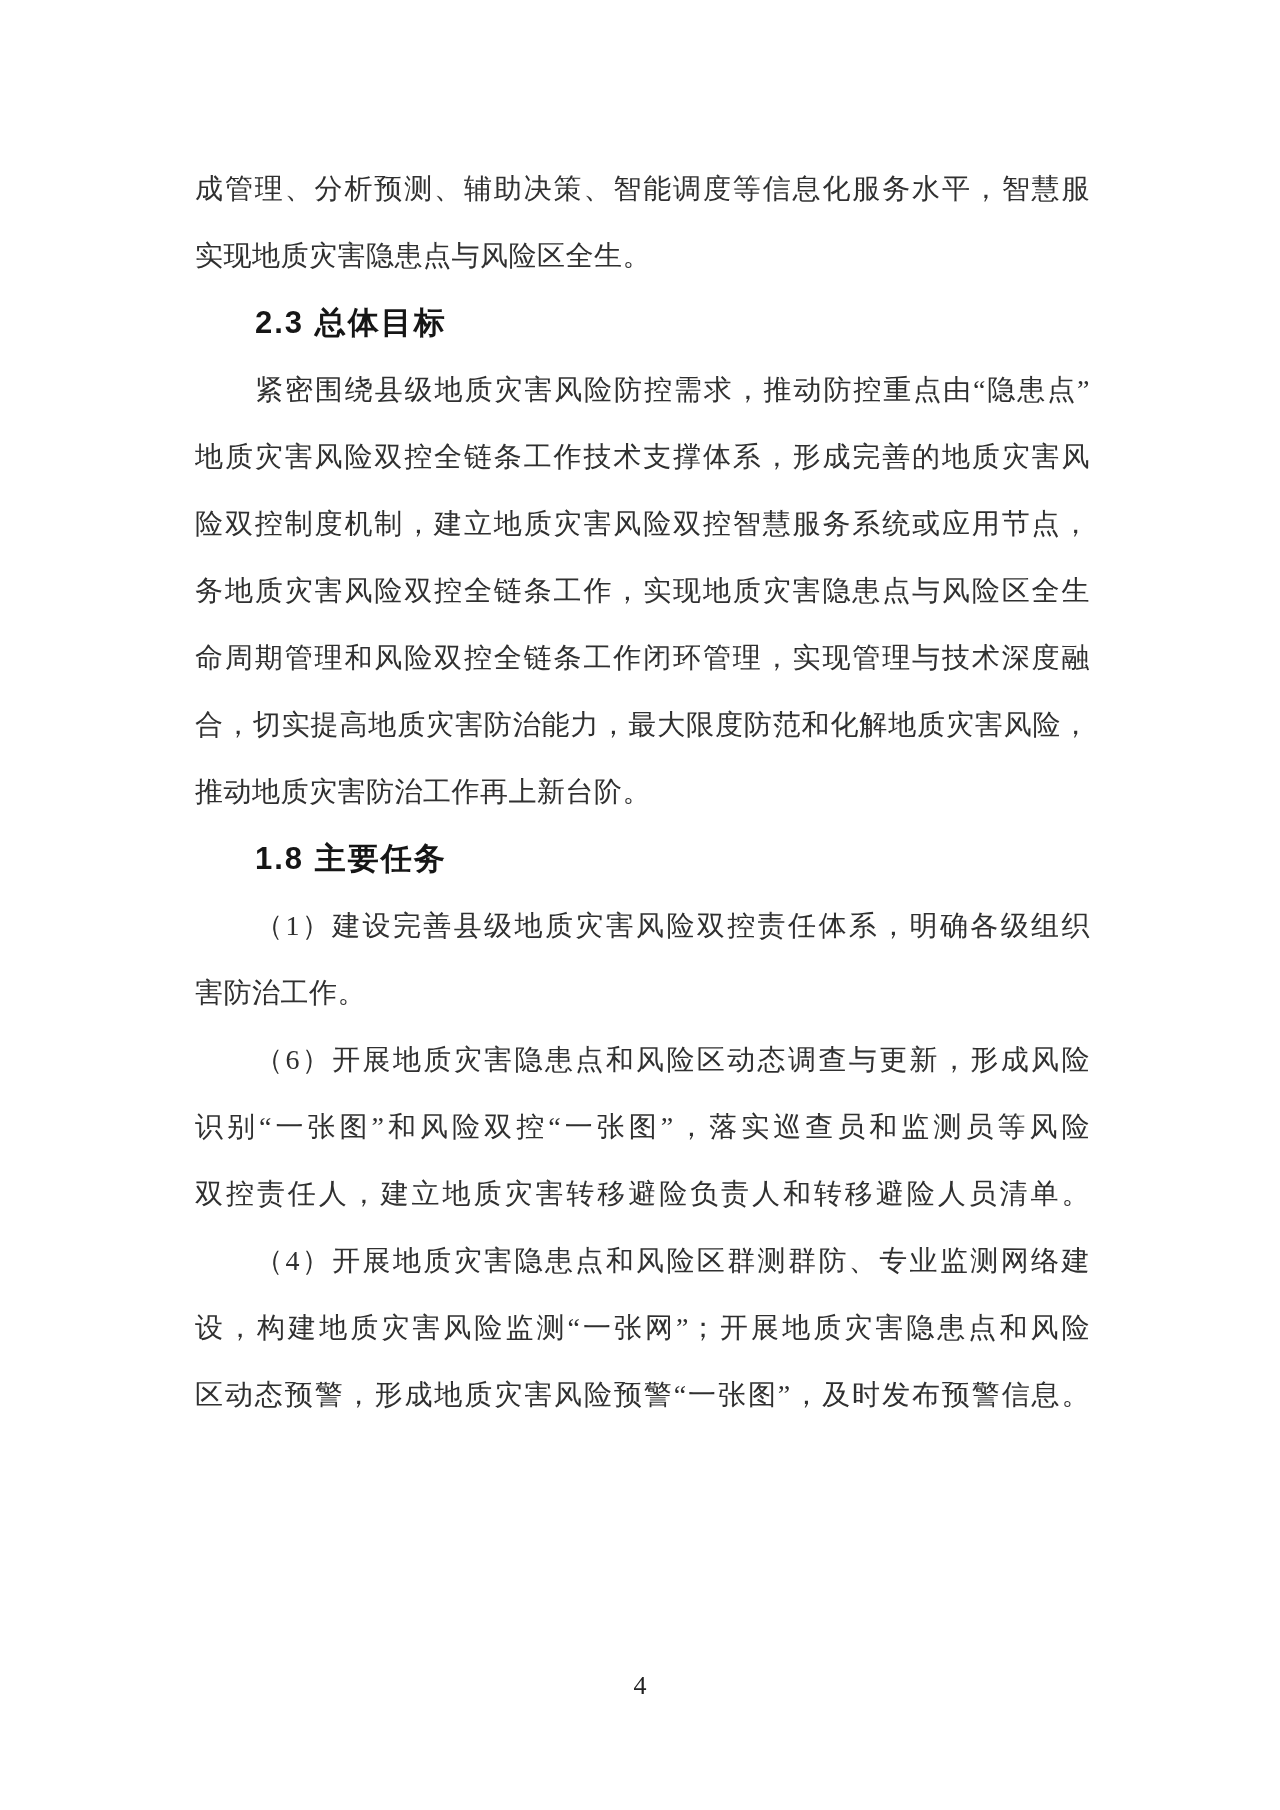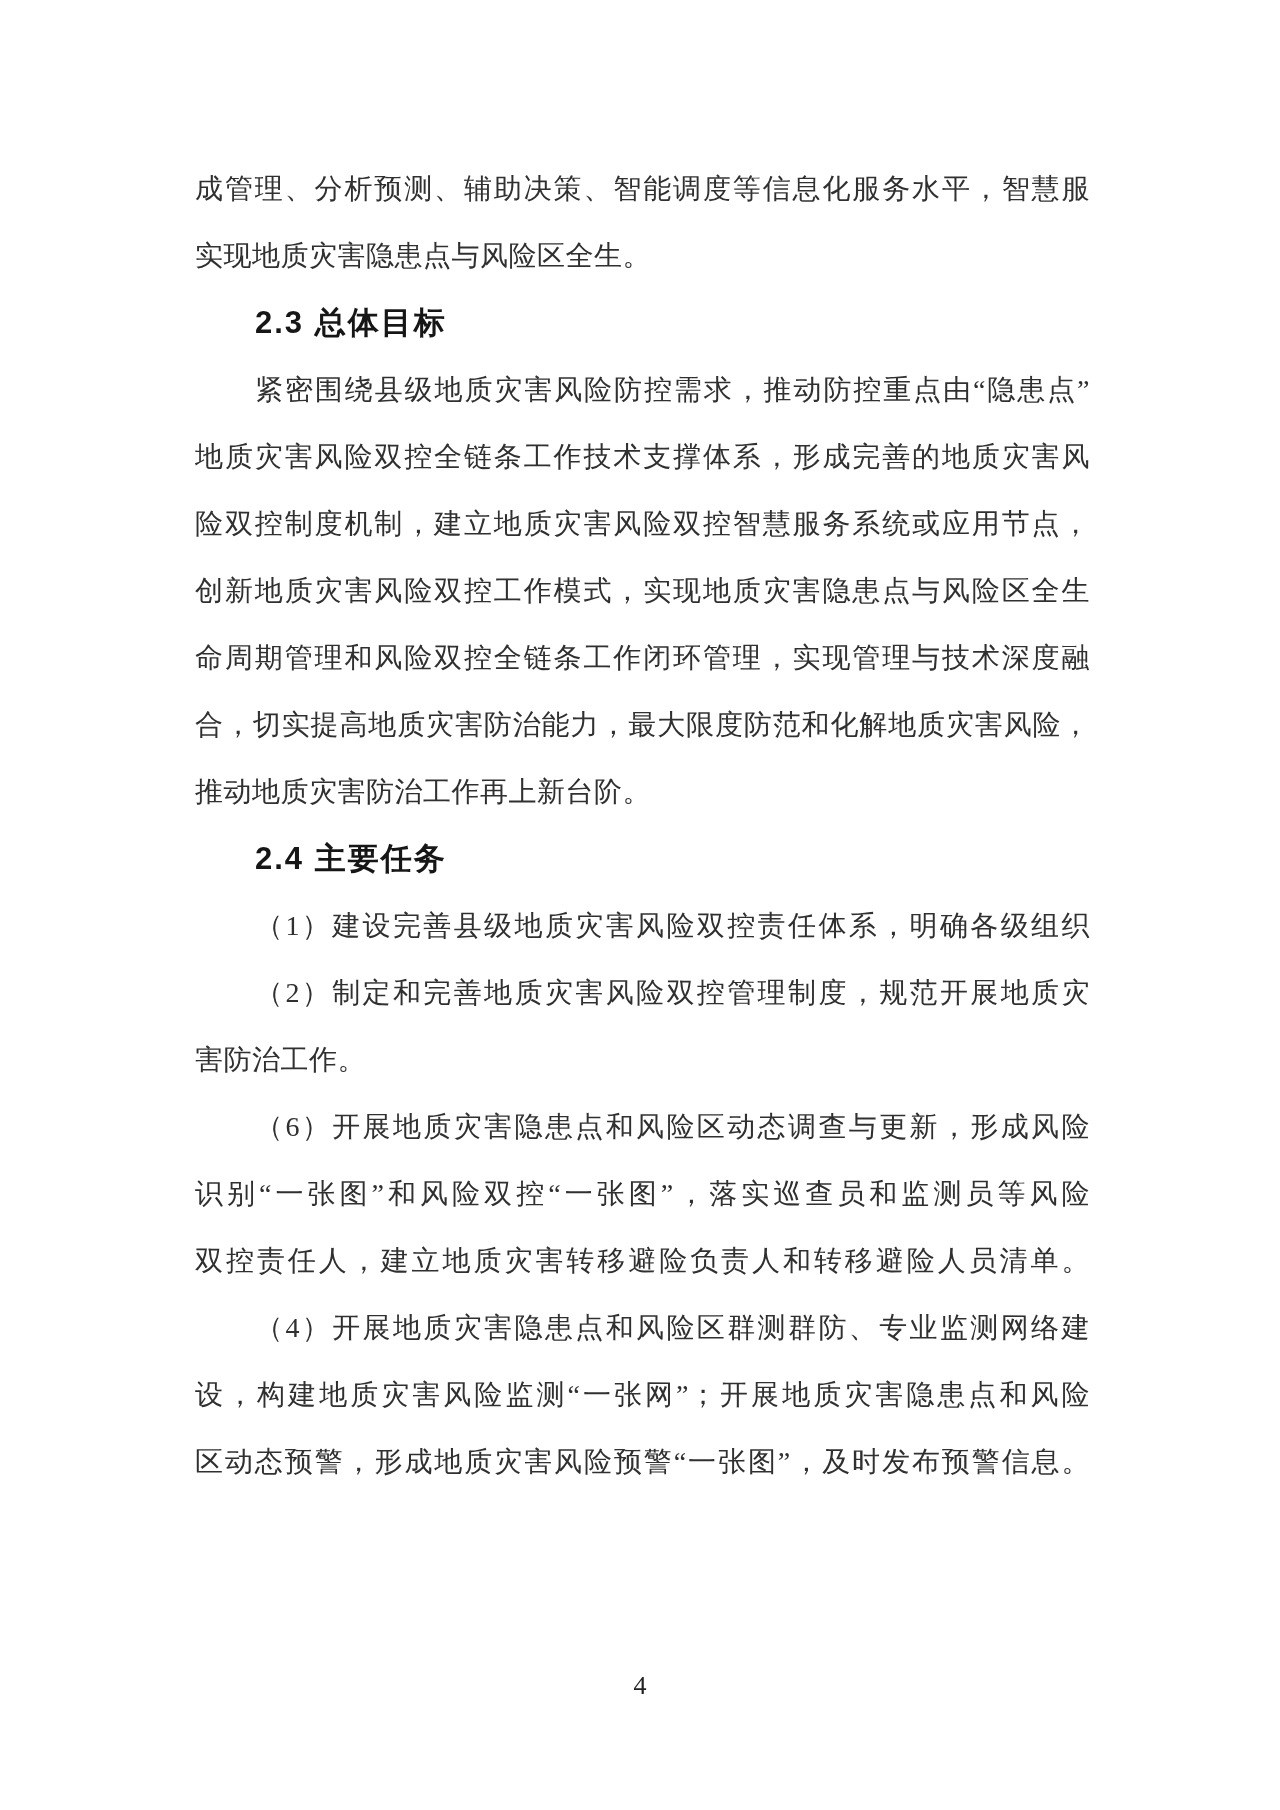--- a/index.html
+++ b/index.html
@@ -63,27 +63,26 @@
 <body>
 
 <div class="page">
   <div class="doc-body" id="doc-body">
       <div class="line body fill">成管理、分析预测、辅助决策、智能调度等信息化服务水平，智慧服</div>
       <div class="line body">实现地质灾害隐患点与风险区全生。</div>
       <div class="line heading indent">2.3 总体目标</div>
       <div class="line body indent fill">紧密围绕县级地质灾害风险防控需求，推动防控重点由“隐患点”</div>
       <div class="line body fill">地质灾害风险双控全链条工作技术支撑体系，形成完善的地质灾害风</div>
       <div class="line body fill">险双控制度机制，建立地质灾害风险双控智慧服务系统或应用节点，</div>
-      <div class="line body fill">创新地质灾害风险双控工作模式，实现地质灾害隐患点与风险区全生</div>
+      <div class="line body fill">务地质灾害风险双控全链条工作，实现地质灾害隐患点与风险区全生</div>
       <div class="line body fill">命周期管理和风险双控全链条工作闭环管理，实现管理与技术深度融</div>
       <div class="line body fill">合，切实提高地质灾害防治能力，最大限度防范和化解地质灾害风险，</div>
       <div class="line body">推动地质灾害防治工作再上新台阶。</div>
-      <div class="line heading indent">2.4 主要任务</div>
+      <div class="line heading indent">1.8 主要任务</div>
       <div class="line body indent fill">（1）建设完善县级地质灾害风险双控责任体系，明确各级组织</div>
-      <div class="line body indent fill">（2）制定和完善地质灾害风险双控管理制度，规范开展地质灾</div>
       <div class="line body">害防治工作。</div>
       <div class="line body indent fill">（6）开展地质灾害隐患点和风险区动态调查与更新，形成风险</div>
       <div class="line body fill">识别“一张图”和风险双控“一张图”，落实巡查员和监测员等风险</div>
       <div class="line body fill">双控责任人，建立地质灾害转移避险负责人和转移避险人员清单。</div>
       <div class="line body indent fill">（4）开展地质灾害隐患点和风险区群测群防、专业监测网络建</div>
       <div class="line body fill">设，构建地质灾害风险监测“一张网”；开展地质灾害隐患点和风险</div>
       <div class="line body fill">区动态预警，形成地质灾害风险预警“一张图”，及时发布预警信息。</div>
     </div>
   <div class="page-number">4</div>
 </div>

